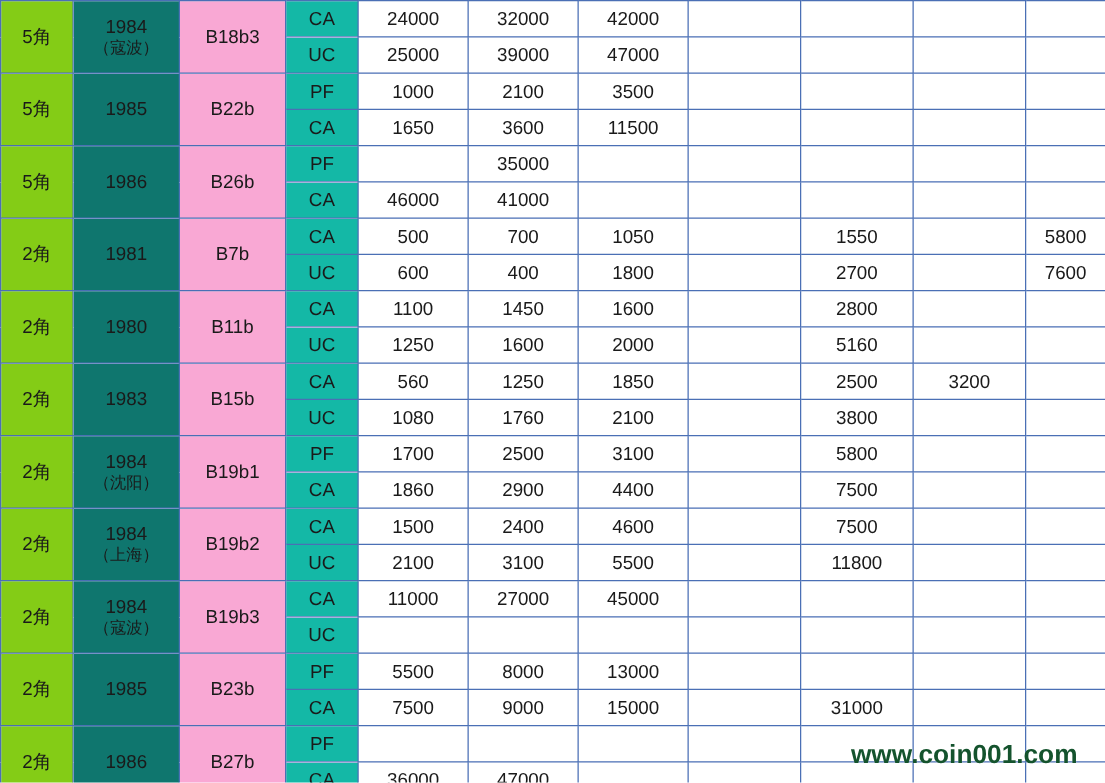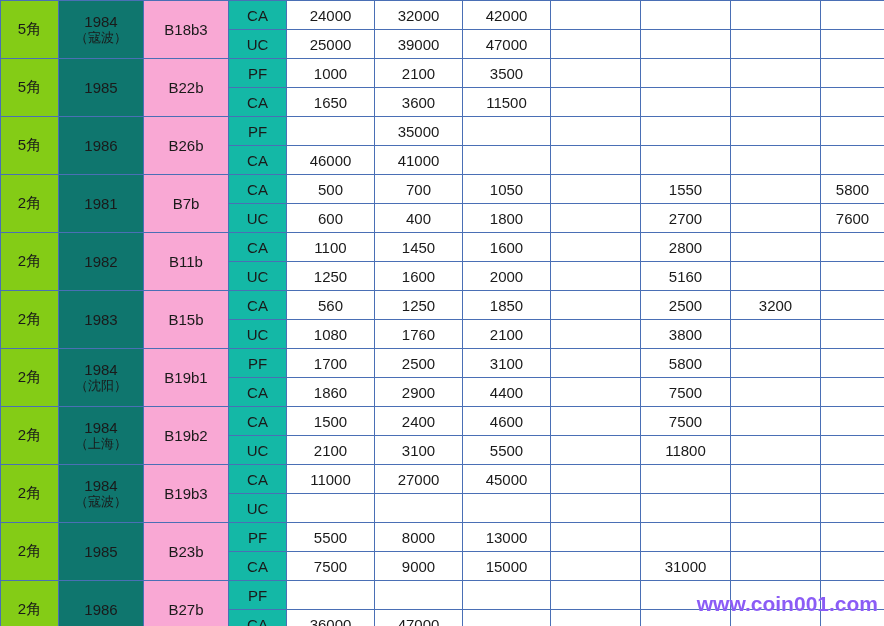--- a/index.html
+++ b/index.html
@@ -64,26 +64,26 @@
   td.price {
     background: #ffffff;
     font-size: 15px;
   }
   .year-line2 {
     display: block;
     font-size: 13px;
   }
   .watermark {
     position: absolute;
-    right: 6px;
+    right: 22px;
     bottom: 10px;
     font-family: "Liberation Sans", sans-serif;
     font-size: 21px;
     font-weight: bold;
-    color: #8b5cf6;
+    color: #14532d;
     letter-spacing: 0px;
     text-shadow: 0 0 1px rgba(255,255,255,0.6);
     pointer-events: none;
   }
 </style>
 </head>
 <body>
 
 <table class="price-table">
   <colgroup>
@@ -187,21 +187,21 @@
         <td class="price">600</td>
         <td class="price">400</td>
         <td class="price">1800</td>
         <td class="price"></td>
         <td class="price">2700</td>
         <td class="price"></td>
         <td class="price">7600</td>
       </tr>
       <tr>
         <td class="denom" rowspan="2">2角</td>
-        <td class="year" rowspan="2"><span>1982</span></td>
+        <td class="year" rowspan="2"><span>1980</span></td>
         <td class="code" rowspan="2">B11b</td>
         <td class="grade">CA</td>
         <td class="price">1100</td>
         <td class="price">1450</td>
         <td class="price">1600</td>
         <td class="price"></td>
         <td class="price">2800</td>
         <td class="price"></td>
         <td class="price"></td>
       </tr>

